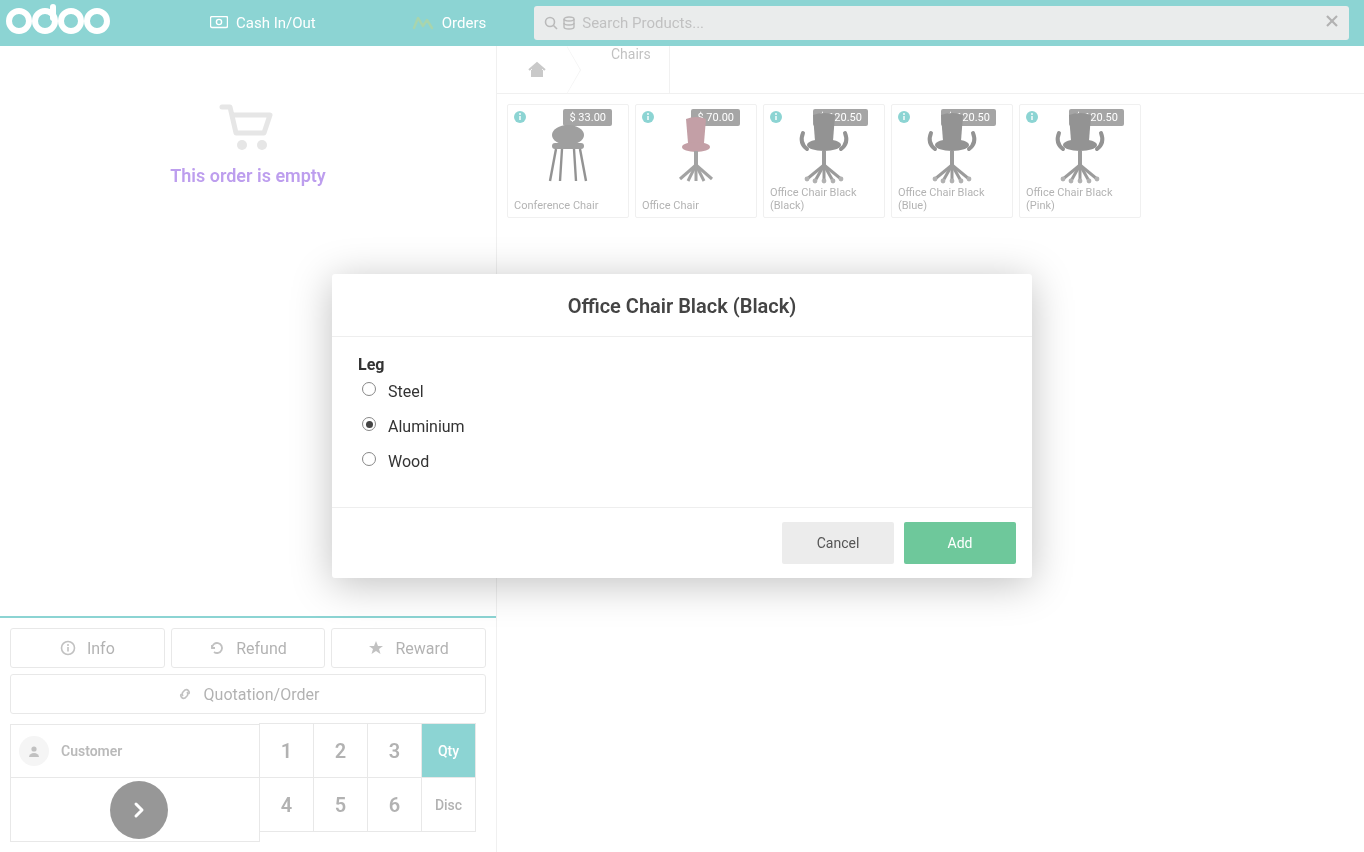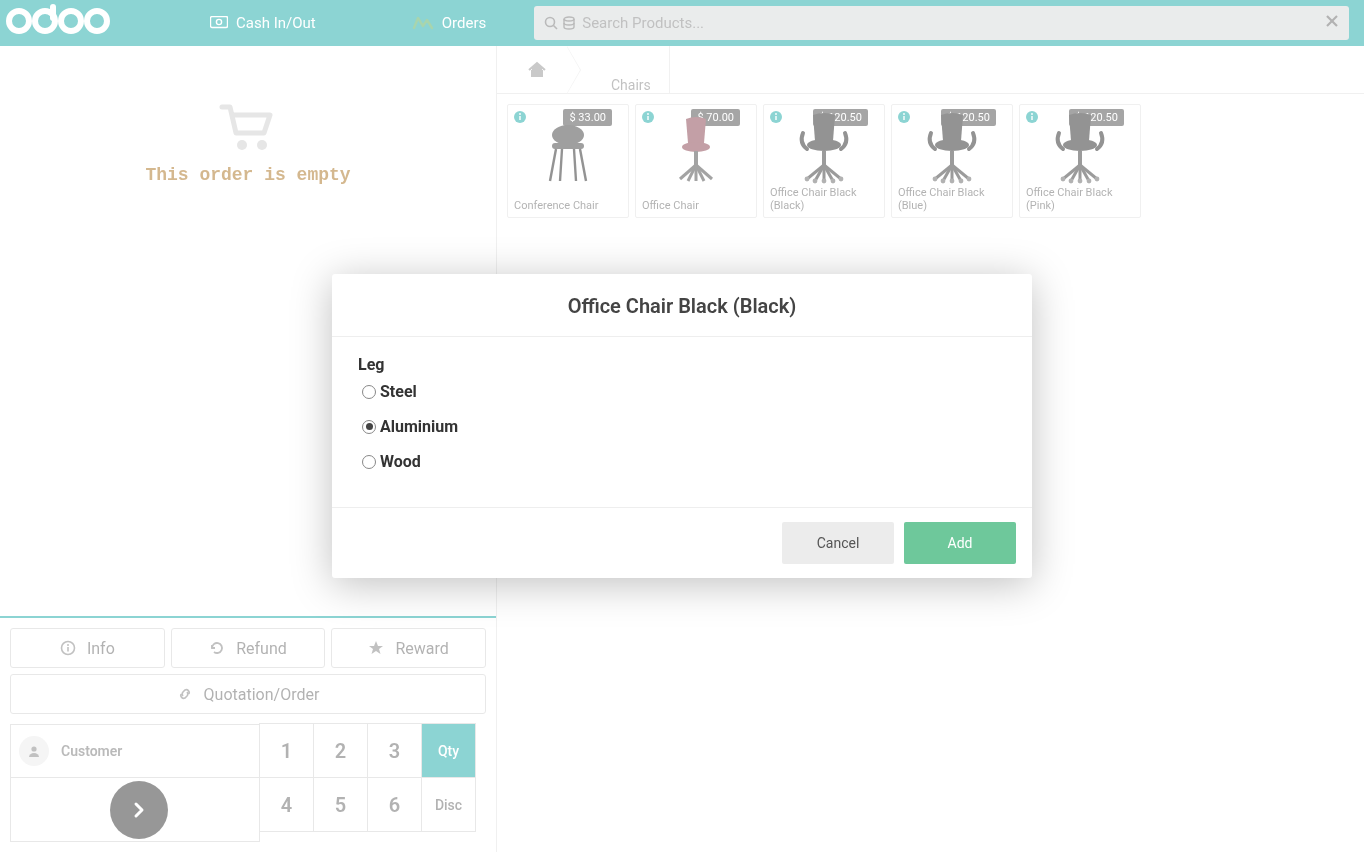--- a/index.html
+++ b/index.html
@@ -16,21 +16,21 @@
   .search-wrap .clear { margin-left: auto; cursor: pointer; color:#555; }
 
   
   .main { display: flex; height: calc(852px - 46px); }
   .left { width: 497px; border-right: 1px solid #ddd; display: flex; flex-direction: column; }
   .right { flex: 1; display: flex; flex-direction: column; background: #fff; position: relative; }
 
   
   .cart-empty { flex: 1; display: flex; flex-direction: column; align-items: center; justify-content: flex-start; padding-top: 55px; color: #b9b9b9; border-bottom: 2px solid #00a09d; }
   .cart-empty svg { margin-bottom: 10px; }
-  .cart-empty-text { font-size: 18px; font-weight: 600; color: #a16207; font-family: Liberation Mono, monospace; }
+  .cart-empty-text { font-size: 18px; font-weight: 600; color: #6d28d9; }
 
   .order-actions { padding: 10px; }
   .btn-row { display: flex; gap: 6px; margin-bottom: 6px; }
   .obtn { flex: 1; height: 40px; border: 1px solid #ccc; border-radius: 3px; background: #fff; display: flex; align-items: center; justify-content: center; gap: 11px; font-size: 16px; color: #555; cursor: pointer; text-align: right; }
   .obtn.full { width: 100%; }
 
   .bottom-grid { display: flex; padding: 0 10px 10px 10px; gap: 0; }
   .cust-col { display:flex; flex-direction:column; }
   .cust-cell { width: 250px; height: 54px; border: 1px solid #ccc; display: flex; align-items: center; gap: 12px; padding-left: 8px; color: #666; font-size: 14px; }
   .cust-cell + .cust-cell { border-top: none; }
@@ -41,38 +41,38 @@
   .numpad { display: grid; grid-template-columns: repeat(4, 54px); grid-auto-rows: 54px; }
   .numcell { border: 1px solid #ccc; margin-left:-1px; margin-top:-1px; display:flex; align-items:center; justify-content:center; font-size: 20px; font-weight:600; color:#555; cursor:pointer; background:#fff; }
   .numcell.mode { font-size: 14px; font-weight:500; }
   .numcell.active { background:#00a09d; color:#fff; }
 
   
   .breadcrumb { height: 48px; border-bottom: 1px solid #ddd; display: flex; align-items: center; padding-left: 12px; gap: 0; font-size: 14px; color: #777; }
   .bc-home { width: 40px; display:flex; justify-content:center; color:#777; }
   .bc-sep { width:0; height:0; border-top: 24px solid transparent; border-bottom:24px solid transparent; border-left: 14px solid #e5e5e5; margin-right:-13px; }
   .bc-sep-inner { width:0; height:0; border-top: 23px solid transparent; border-bottom:23px solid transparent; border-left: 13px solid #fff; margin-right: 12px; position:relative; left:-1px;}
-  .bc-item { padding: 0 18px; height:100%; display:flex; align-items:flex-end; border-right:1px solid #e0e0e0;}
+  .bc-item { padding: 0 18px; height:100%; display:flex; align-items:flex-start; border-right:1px solid #e0e0e0;}
   .bc-first { padding-left:8px; padding-right:10px; height:100%; display:flex; align-items:center;}
 
   
   .products { padding: 10px; display: flex; gap: 6px; flex-wrap: wrap; align-content: flex-start; }
   .pcard { width: 122px; height: 114px; border: 1px solid #ddd; border-radius: 2px; position: relative; background: #fff; overflow:hidden; cursor:pointer; }
   .pcard .price { position:absolute; top:4px; right:16px; background: rgba(0,0,0,0.78); color:#fff; font-size:11px; padding:2px 6px; border-radius:2px; }
   .pcard .info-ic { position:absolute; top:5px; left:5px; color:#00a09d; font-size:12px; }
   .pcard .img { position:absolute; top:8px; left:0; right:0; height:72px; display:flex; justify-content:center; align-items:flex-end; }
   .pcard .pname { position:absolute; bottom:4px; left:6px; right:6px; font-size:11px; color:#555; line-height:1.25; }
 
   
   .overlay { position: fixed; inset: 0; background: rgba(255,255,255,0.55); display:flex; align-items:center; justify-content:center; }
   .modal { width: 700px; background:#fff; border-radius:3px; box-shadow: 0 6px 40px rgba(0,0,0,0.25); overflow:hidden; }
   .modal-title { text-align:center; font-size:20px; font-weight:600; color:#444; padding:20px 16px 18px; border-bottom:1px solid #eee; }
   .modal-body { padding: 18px 26px 28px; }
   .attr-label { font-weight:700; font-size:16px; color:#333; margin-bottom:0; }
-  .opt { display:flex; align-items:center; gap:4px; font-size:16px; color:#333; padding:8px 4px; cursor:pointer;font-weight:bold; }
+  .opt { display:flex; gap:12px; font-size:16px; color:#333; padding:8px 4px; cursor:pointer; }
   .radio-o { width:14px; height:14px; border:1.6px solid #888; border-radius:50%; display:inline-flex; align-items:center; justify-content:center; flex-shrink:0;}
   .radio-o.sel::after { content:""; width:7px; height:7px; border-radius:50%; background:#444; display:block; }
   .modal-foot { border-top:1px solid #eee; padding: 14px 16px; display:flex; justify-content:flex-end; gap:10px; }
   .mbtn { min-width:112px; height:42px; border:none; border-radius:2px; font-size:14px; cursor:pointer; }
   .mbtn.cancel { background:#ececec; color:#555; }
   .mbtn.add { background:#6ec89b; color:#fff; }
 
   .ico { display:inline-flex; }
 </style>
 </head>

